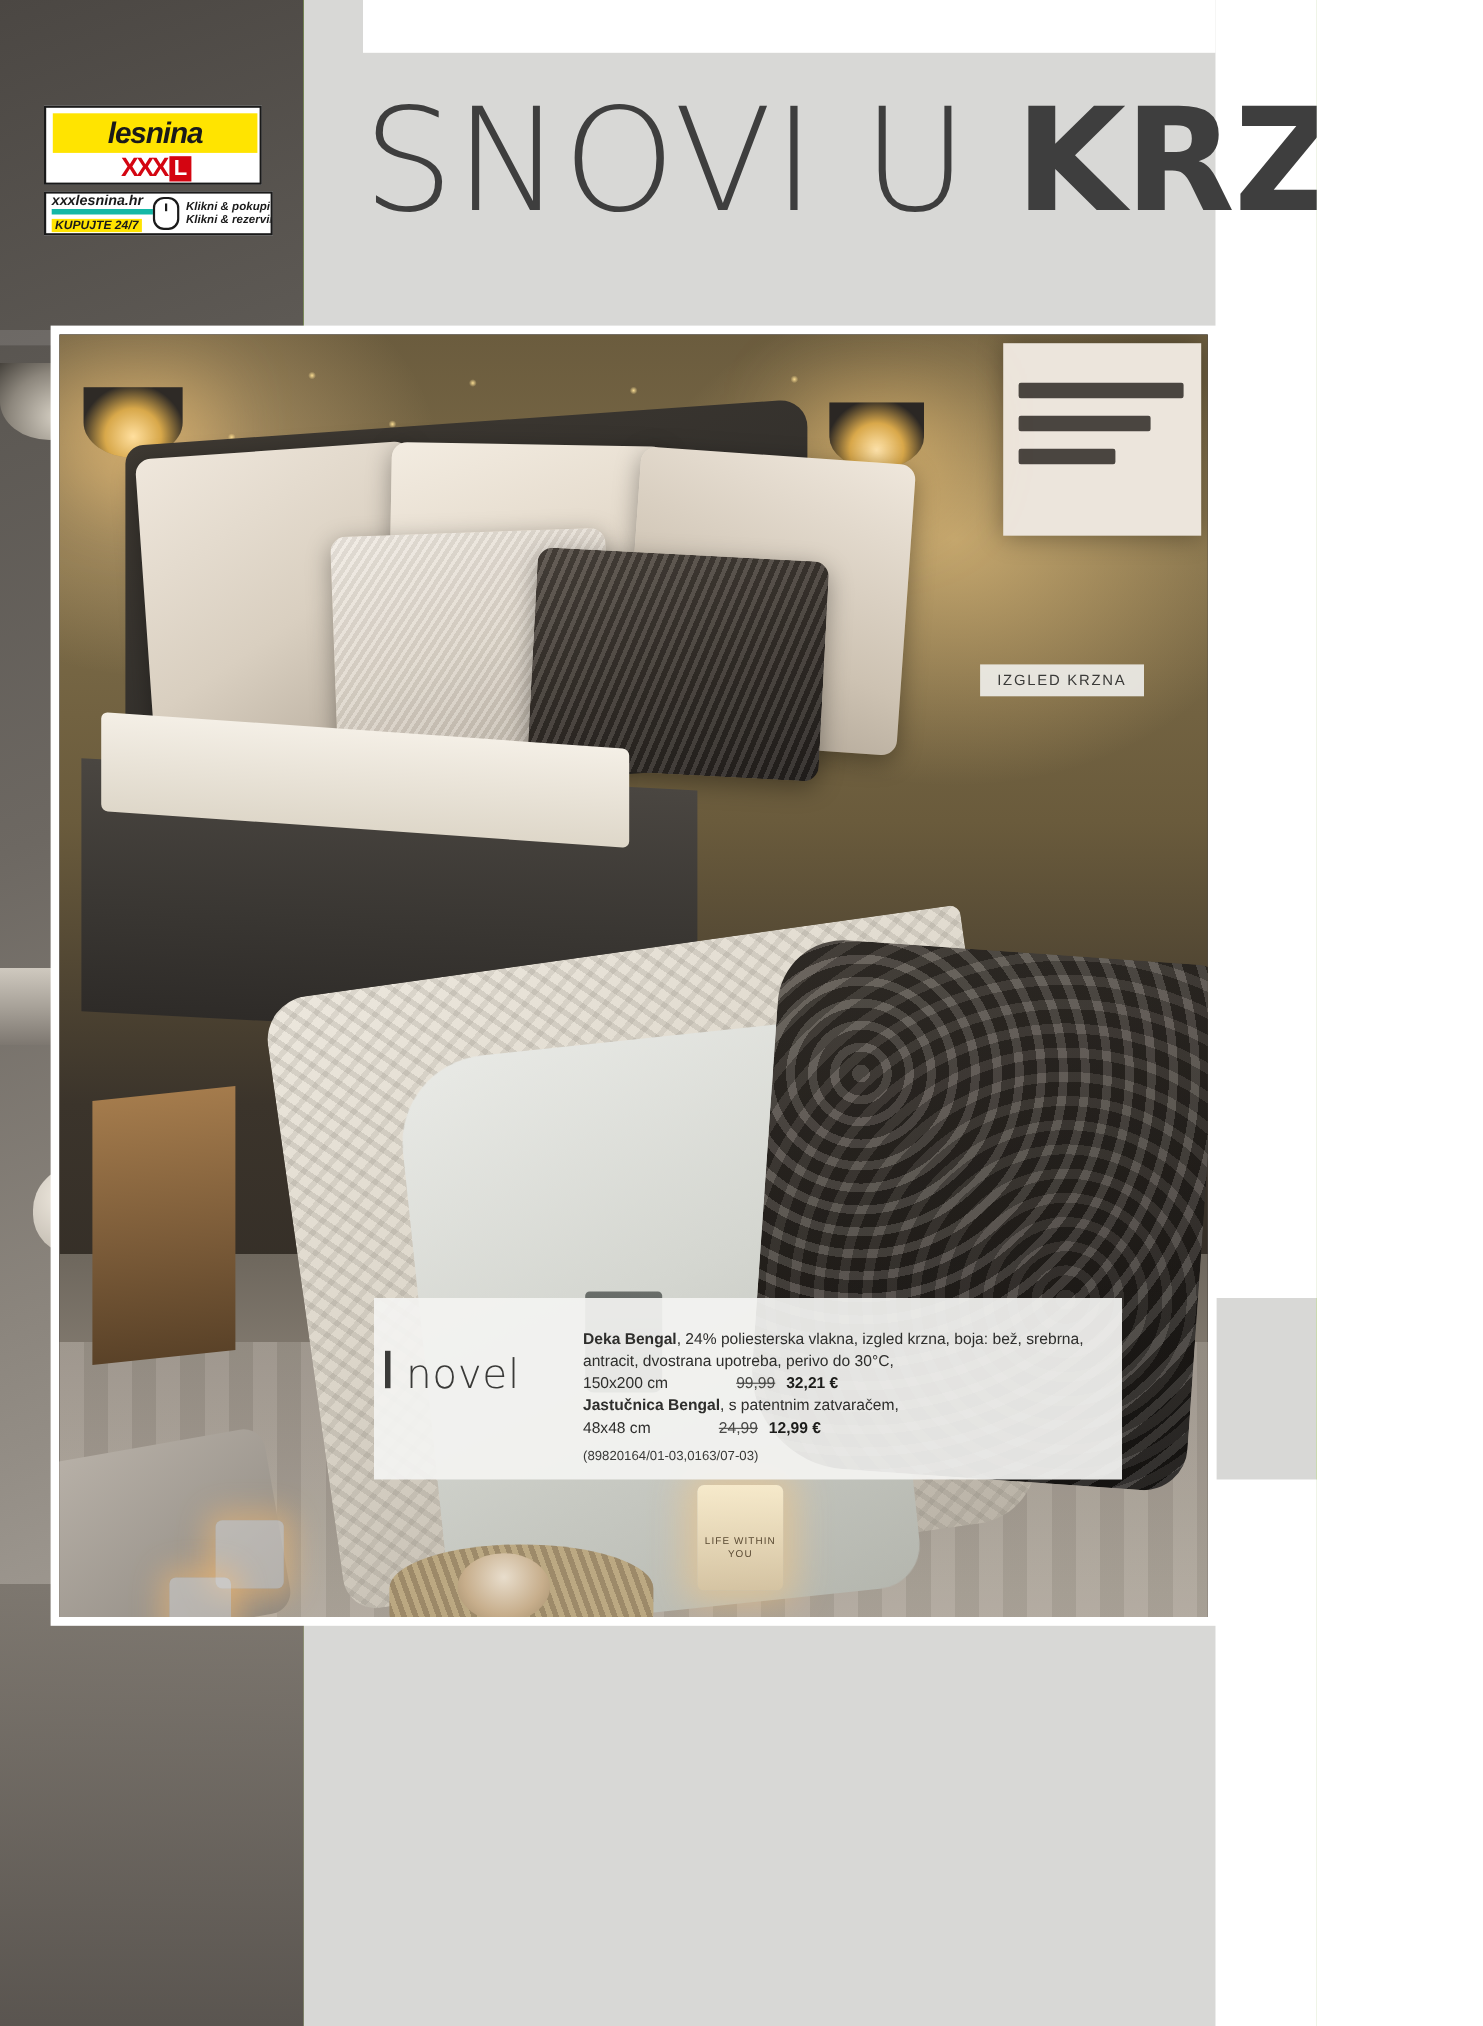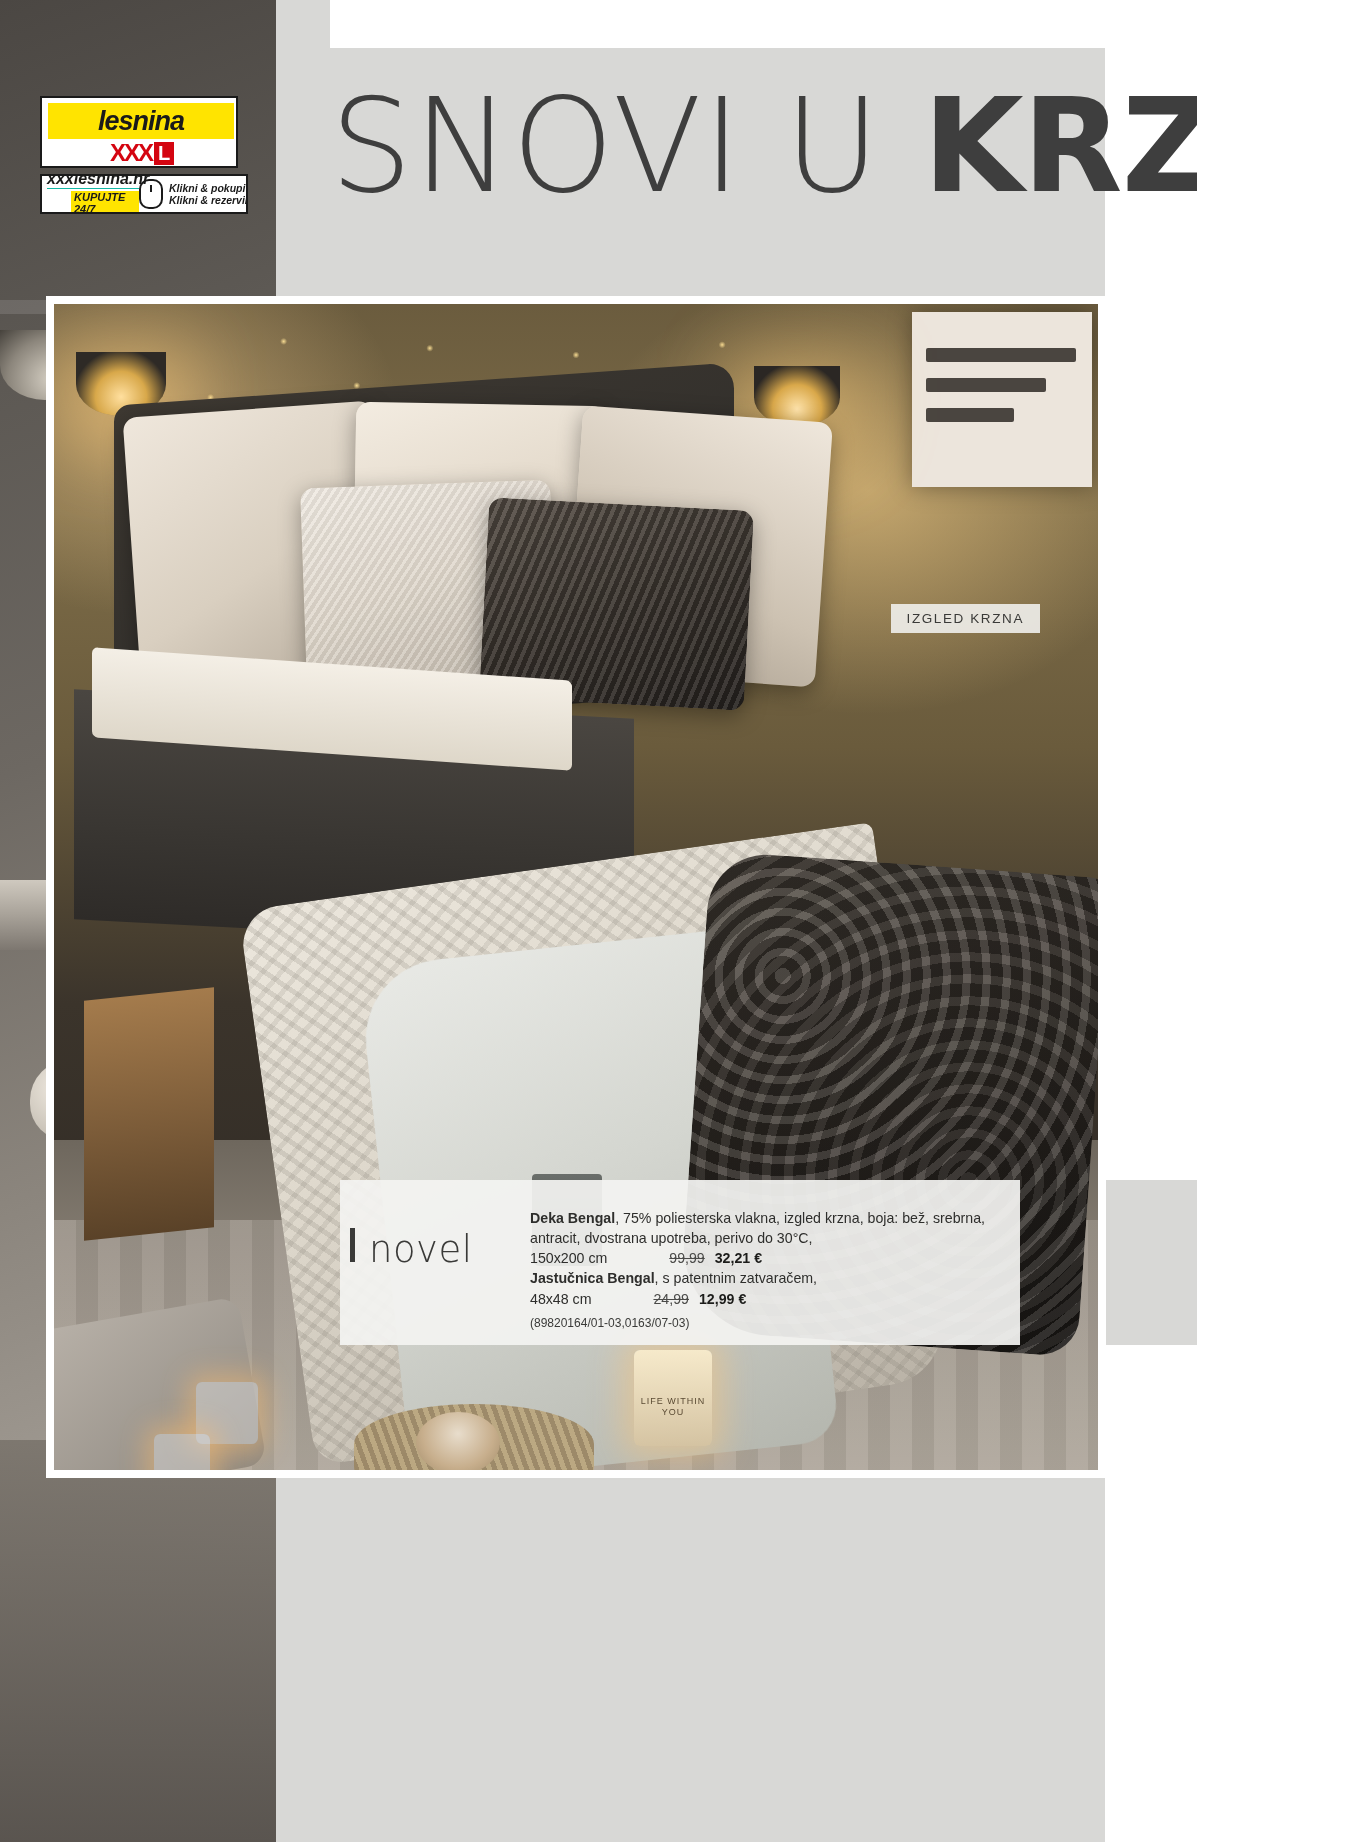--- a/index.html
+++ b/index.html
@@ -129,40 +129,39 @@
     display: flex;
     align-items: center;
     overflow: hidden;
   }
   .sub-left {
     width: 116px;
     padding-left: 5px;
     box-sizing: border-box;
   }
   .sub-left .url {
-    font-size: 16px;
+    font-size: 13px;
     font-style: italic;
     font-weight: bold;
     color: #1a1a1a;
     line-height: 1.05;
     display: block;
-    border-bottom: 1px solid #14b8a6;
+    border-bottom: 5px solid #14b8a6;
     width: 92px;
     padding-bottom: 1px;
   }
   .sub-left .kup {
     display: inline-block;
     background: #ffe400;
     font-size: 11px;
     font-weight: bold;
     font-style: italic;
     color: #1a1a1a;
     padding: 0 3px;
     margin-top: 2px;
-    margin-left: 24px;
   }
   .sub-mouse {
     width: 20px; height: 26px;
     border: 2px solid #1a1a1a;
     border-radius: 10px;
     position: relative;
     flex: 0 0 auto;
   }
   .sub-mouse::after {
     content: "";
@@ -627,21 +626,21 @@
     </div>
   </div>
 
   <div class="info-panel">
     <div class="brand-block">
       <div class="brand-bar"></div>
       <div class="brand-name">novel</div>
     </div>
     <div class="desc-block">
       <div>
-        <b>Deka Bengal</b><span>, 75% poliesterska vlakna, izgled krzna, boja: bež, srebrna, antracit, dvostrana upotreba, perivo do 30°C,</span>
+        <b>Deka Bengal</b><span>, 24% poliesterska vlakna, izgled krzna, boja: bež, srebrna, antracit, dvostrana upotreba, perivo do 30°C,</span>
       </div>
       <div>
         <span>150x200 cm</span>
         <span class="price-old">99,99</span>
         <span class="price-new">32,21 €</span>
       </div>
       <div>
         <b>Jastučnica Bengal</b><span>, s patentnim zatvaračem,</span>
       </div>
       <div>

